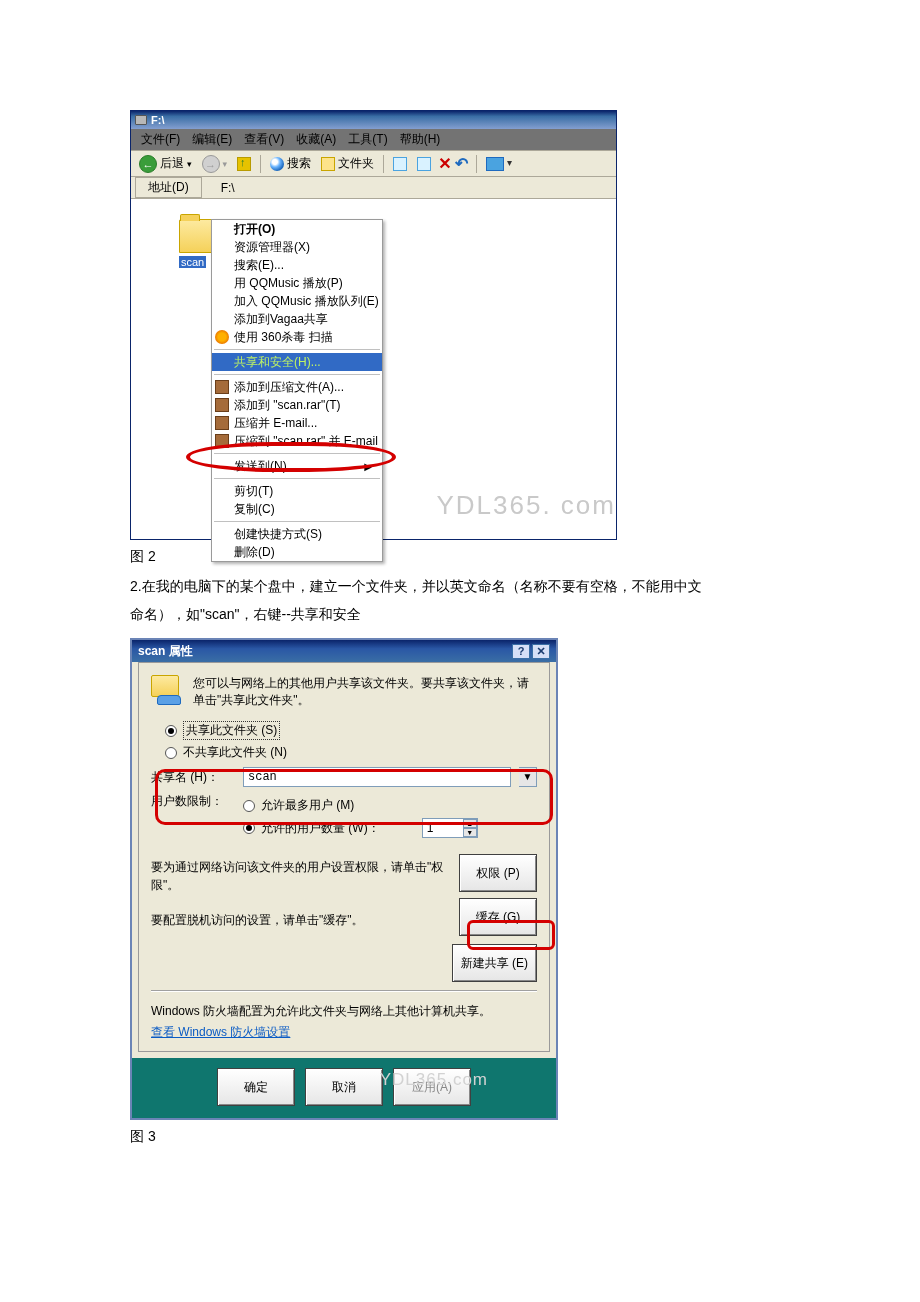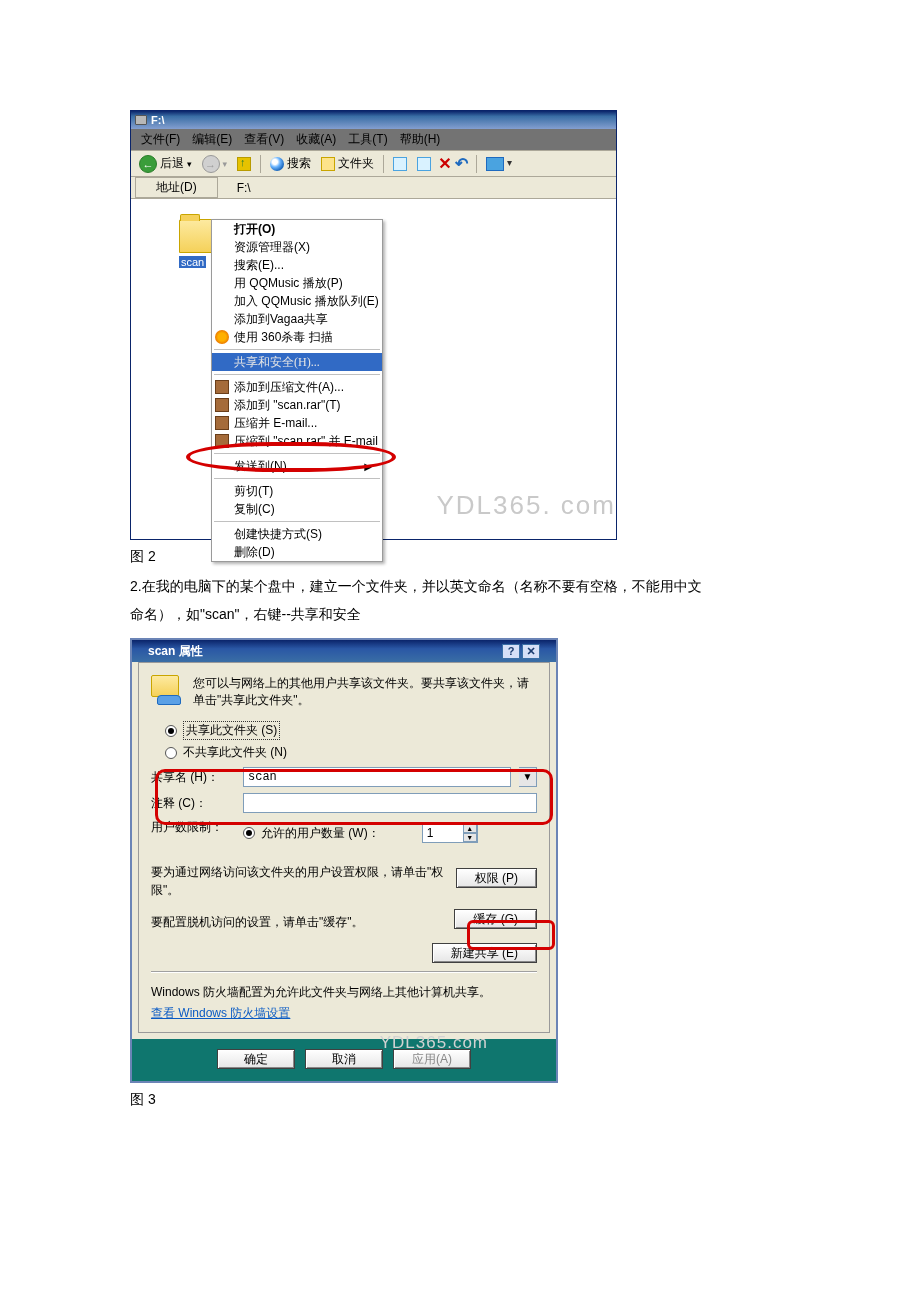--- a/index.html
+++ b/index.html
@@ -109,21 +109,21 @@
     display: flex;
     align-items: center;
     padding: 0 4px;
     font-size: 12px;
     border-bottom: 1px solid #aca899;
     gap: 4px;
   }
   .addr-btn {
     border: 1px solid #aca899;
     background: #ece9d8;
-    padding: 1px 20px;
+    padding: 1px 12px;
     font-size: 12px;
   }
   .addr-input {
     flex: 0 0 auto;
     display: inline-flex;
     align-items: center;
     gap: 3px;
     font-size: 12px;
   }
   .explorer-content {
@@ -193,22 +193,21 @@
   .cm-icon {
     position: absolute;
     left: 3px; top: 2px;
     width: 14px; height: 14px;
   }
   .cm-i-360   { background: radial-gradient(circle, #ffb000 40%, #eb7a00 70%); border-radius:50%; }
   .cm-i-book  { background:#a56b3a; border:1px solid #6a3e1a; }
   .cm-highlight {
     position: relative;
     background: #316ac5;
-    color: #e5e5e5;
-    font-family: Liberation Serif, serif;
+    color: #bef264;
   }
   .red-oval-1 {
     position: absolute;
     border: 4px solid #d40000;
     border-radius: 50% / 60%;
     pointer-events: none;
   }
   .ro-menu {
     left: 55px; top: 243px;
     width: 210px; height: 30px;
@@ -244,21 +243,21 @@
     background: #ece9d8;
     margin-top: 10px;
     position: relative;
   }
   .props-title {
     height: 22px;
     background: linear-gradient(to bottom, #0a246a 0%, #2a57a5 40%, #3a6ea5 100%);
     color: #fff;
     display: flex;
     align-items: center;
-    padding: 0 16px;
+    padding: 0 6px;
     font-size: 12px;
     font-weight: bold;
   }
   .props-title .winbtns {
     margin-left: auto;
     display: flex;
     gap: 2px;
   }
   .winbtn {
     width: 18px; height: 15px;
@@ -386,25 +385,25 @@
   .spin-btns div {
     width: 14px; height: 9px;
     border: 1px solid #7f9db9;
     background:#e6e6e6;
     font-size: 7px;
     text-align: center;
     line-height: 7px;
   }
   .btn {
     min-width: 78px;
-    height: 20px;
+    height: 38px;
     border: 1px solid #404040;
     background: linear-gradient(#fff,#e6e6e6);
     font-size: 12px;
-    padding: 2px 18px;
+    padding: 2px 8px;
     box-shadow: 1px 1px 0 #fff inset, -1px -1px 0 #888 inset;
     cursor: default;
     text-align: right;
     display:inline-flex; align-items:center; justify-content:center;
   }
   .btn.disabled {
     color: #888;
   }
   .btn-row-right {
     display: flex;
@@ -608,28 +607,28 @@
       </div>
 
       <div class="form-row">
         <span class="lbl">共享名 (H)：</span>
         <span class="text-input">
             <span>scan</span>
           </span>
         <span class="combo">▼</span>
       </div>
 
-      <div class="form-row">
-        <span class="lbl">注释 (C)：</span>
-        <span class="text-input empty"></span>
-      </div>
 
       <div class="form-row" style="align-items:flex-start;">
         <span class="lbl">用户数限制：</span>
         <div style="flex:1;">
+          <div class="radio-row" style="margin-left:0;">
+            <span class="radio-dot"></span>
+            <span>允许最多用户 (M)</span>
+          </div>
           <div class="radio-row" style="margin-left:0;">
             <span class="radio-dot checked"></span>
             <span>允许的用户数量 (W)：</span>
             <span style="width:30px;"></span>
             <span class="spin-input">
               <span class="val">1</span>
               <span class="spin-btns">
                 <div>▲</div>
                 <div>▼</div>
               </span>

